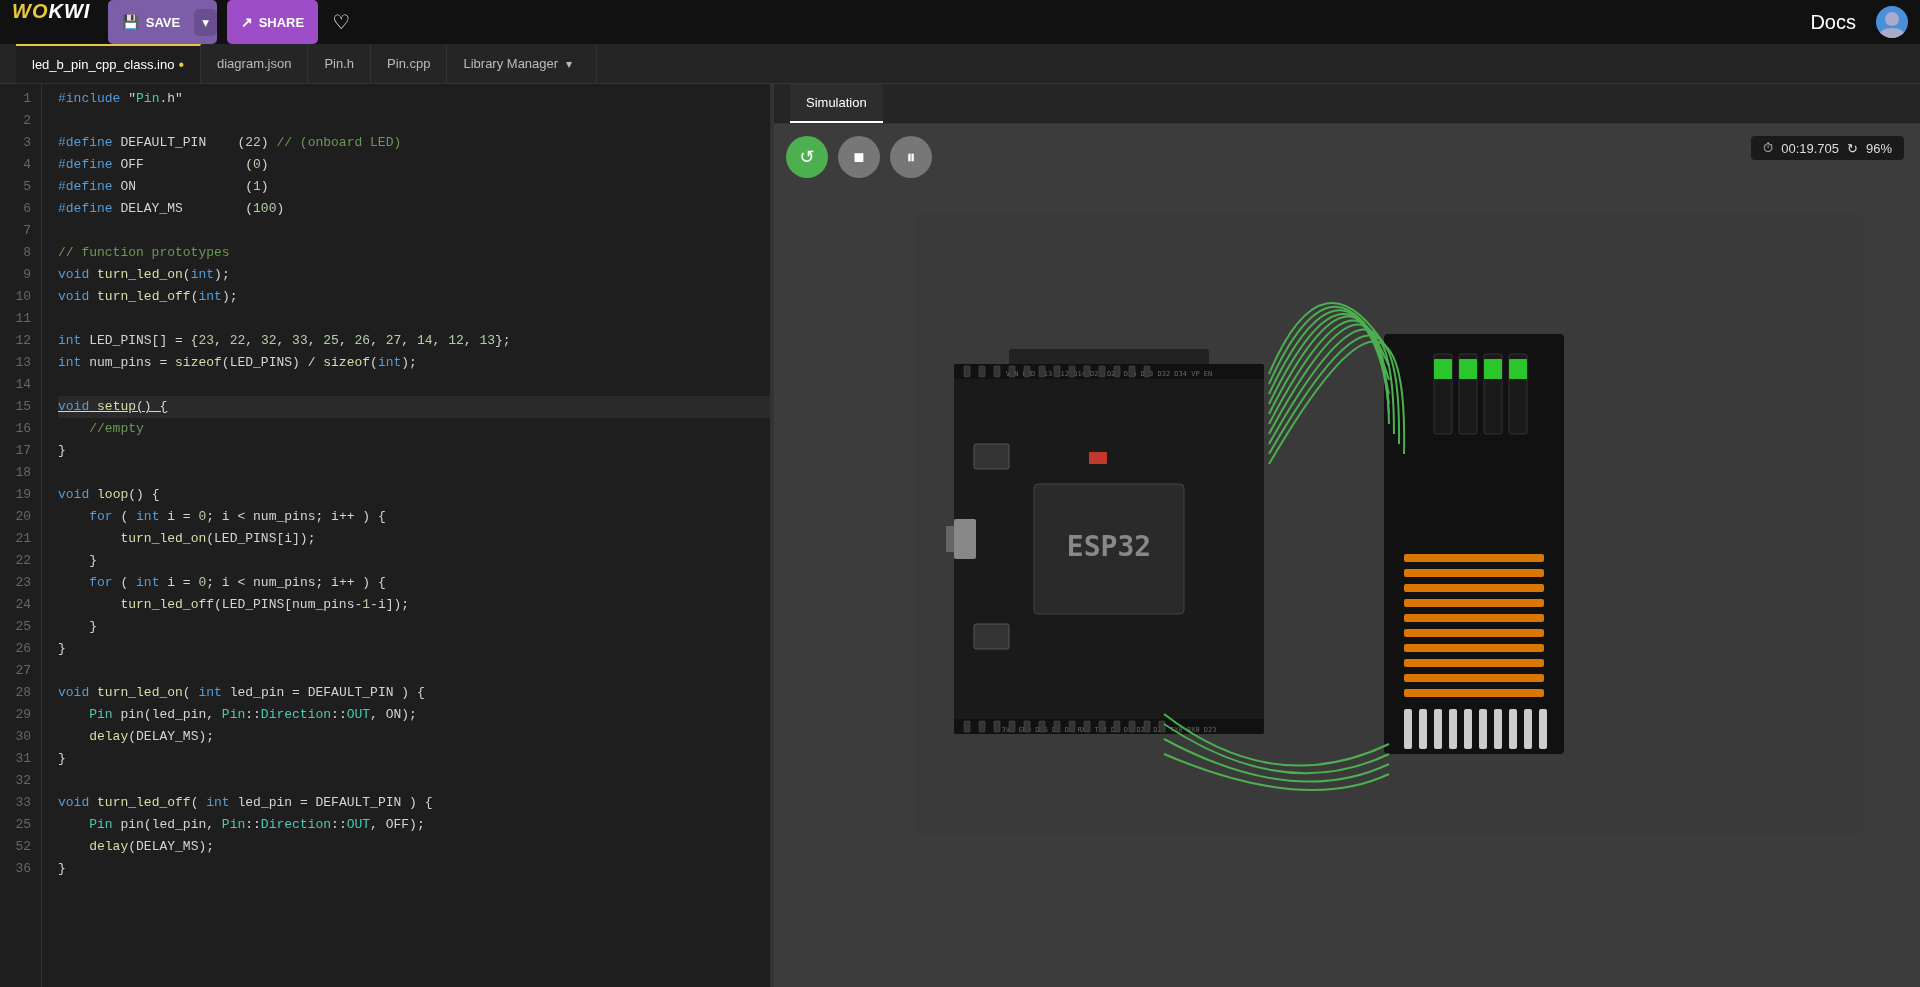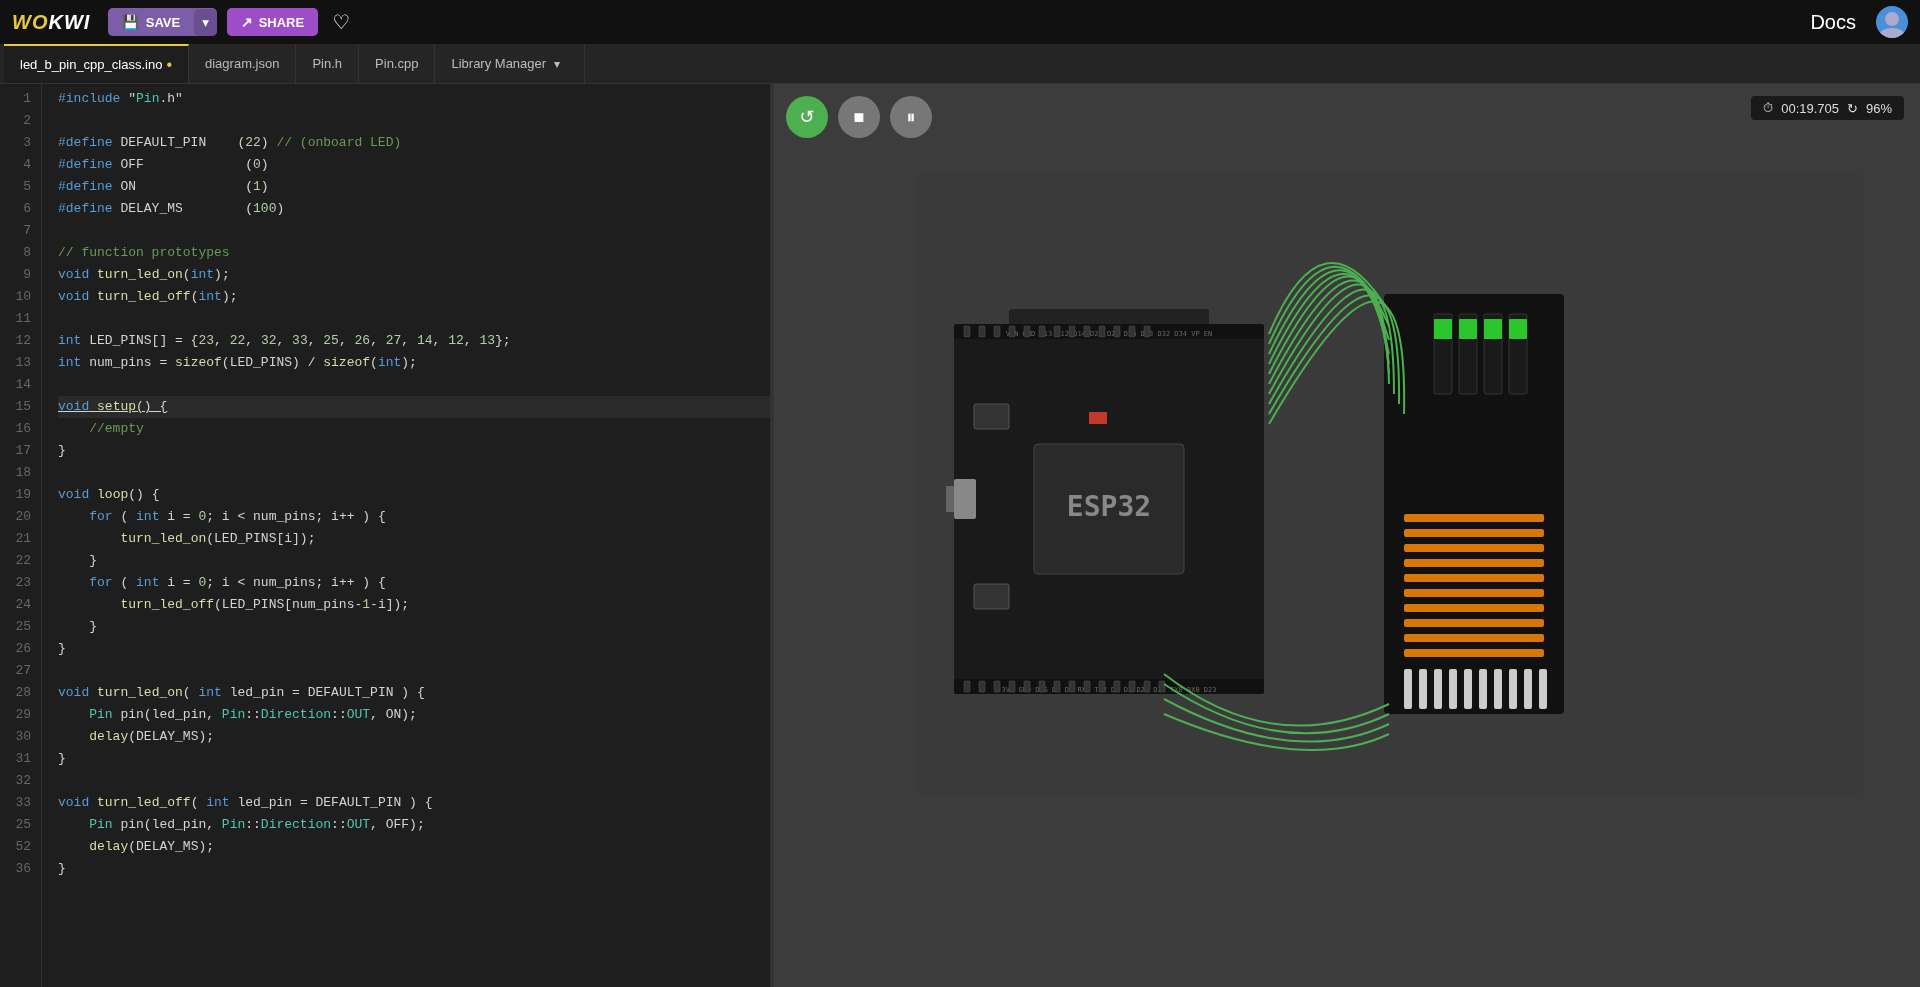--- a/index.html
+++ b/index.html
@@ -4,21 +4,20 @@
   <style>
     * { margin: 0; padding: 0; box-sizing: border-box; }
     body { width: 1920px; height: 987px; background: #1e1e1e; font-family: 'Segoe UI', sans-serif; overflow: hidden; }
 
     
     #topbar {
       width: 100%;
       height: 44px;
       background: #111;
       display: flex;
-      align-items: center;
       padding: 0 12px;
       gap: 10px;
     }
     #logo {
       color: #fff;
       font-weight: 900;
       font-size: 20px;
       letter-spacing: 1px;
       font-style: italic;
       margin-right: 8px;
@@ -41,21 +40,21 @@
     #docs-link { color: #fff; font-size: 20px; font-weight: 500; cursor: pointer; text-decoration: none; }
     #avatar { width: 32px; height: 32px; border-radius: 50%; background: #4a90d9; display: flex; align-items: center; justify-content: center; color: #fff; font-size: 14px; overflow: hidden; cursor: pointer; }
 
     
     #tabbar {
       width: 100%;
       height: 40px;
       background: #252526;
       display: flex;
       align-items: center;
-      padding: 0 4px;
+      padding: 0 16px;
       border-bottom: 1px solid #333;
     }
     .tab {
       height: 100%;
       padding: 0 16px;
       display: flex;
       align-items: center;
       font-size: 13px;
       cursor: pointer;
       color: #bbb;
@@ -318,20 +317,25 @@
         <div>25</div>
         <div>52</div>
         <div>36</div>
       </div>
     <div id="code-area"><span class="code-line"><span class="pp">#include</span> "<span class="type">Pin</span>.h"</span><span class="code-line"><br></span><span class="code-line"><span class="pp">#define</span> DEFAULT_PIN    (<span class="num">22</span>) <span class="cm">// (onboard LED)</span></span><span class="code-line"><span class="pp">#define</span> OFF             (<span class="num">0</span>)</span><span class="code-line"><span class="pp">#define</span> ON              (<span class="num">1</span>)</span><span class="code-line"><span class="pp">#define</span> DELAY_MS        (<span class="num">100</span>)</span><span class="code-line"><br></span><span class="code-line"><span class="cm">// function prototypes</span></span><span class="code-line"><span class="kw">void</span> <span class="fn">turn_led_on</span>(<span class="kw">int</span>);</span><span class="code-line"><span class="kw">void</span> <span class="fn">turn_led_off</span>(<span class="kw">int</span>);</span><span class="code-line"><br></span><span class="code-line"><span class="kw">int</span> LED_PINS[] = {<span class="num">23</span>, <span class="num">22</span>, <span class="num">32</span>, <span class="num">33</span>, <span class="num">25</span>, <span class="num">26</span>, <span class="num">27</span>, <span class="num">14</span>, <span class="num">12</span>, <span class="num">13</span>};</span><span class="code-line"><span class="kw">int</span> num_pins = <span class="fn">sizeof</span>(LED_PINS) / <span class="fn">sizeof</span>(<span class="kw">int</span>);</span><span class="code-line"><br></span><span class="code-line active-line"><span class="kw">void</span> <span class="fn">setup</span>() {</span><span class="code-line">    <span class="cm">//empty</span></span><span class="code-line">}</span><span class="code-line"><br></span><span class="code-line"><span class="kw">void</span> <span class="fn">loop</span>() {</span><span class="code-line">    <span class="kw">for</span> ( <span class="kw">int</span> i = <span class="num">0</span>; i &lt; num_pins; i++ ) {</span><span class="code-line">        <span class="fn">turn_led_on</span>(LED_PINS[i]);</span><span class="code-line">    }</span><span class="code-line">    <span class="kw">for</span> ( <span class="kw">int</span> i = <span class="num">0</span>; i &lt; num_pins; i++ ) {</span><span class="code-line">        <span class="fn">turn_led_off</span>(LED_PINS[num_pins-<span class="num">1</span>-i]);</span><span class="code-line">    }</span><span class="code-line">}</span><span class="code-line"><br></span><span class="code-line"><span class="kw">void</span> <span class="fn">turn_led_on</span>( <span class="kw">int</span> led_pin = DEFAULT_PIN ) {</span><span class="code-line">    <span class="type">Pin</span> pin(led_pin, <span class="type">Pin</span>::<span class="type">Direction</span>::<span class="type">OUT</span>, ON);</span><span class="code-line">    <span class="fn">delay</span>(DELAY_MS);</span><span class="code-line">}</span><span class="code-line"><br></span><span class="code-line"><span class="kw">void</span> <span class="fn">turn_led_off</span>( <span class="kw">int</span> led_pin = DEFAULT_PIN ) {</span><span class="code-line">    <span class="type">Pin</span> pin(led_pin, <span class="type">Pin</span>::<span class="type">Direction</span>::<span class="type">OUT</span>, OFF);</span><span class="code-line">    <span class="fn">delay</span>(DELAY_MS);</span><span class="code-line">}</span></div>
   </div>
 
   <div id="divider"></div>
 
   <div id="sim-panel">
+    <div id="sim-tabbar">
+      <div class="sim-tab active">
+        <span>Simulation</span>
+      </div>
+    </div>
     <div id="sim-content">
 
       <div id="sim-controls">
         <button class="sim-btn" id="restart-btn">
           <span>↺</span>
         </button>
         <button class="sim-btn" id="stop-btn">
           <span>■</span>
         </button>
         <button class="sim-btn" id="pause-btn">

